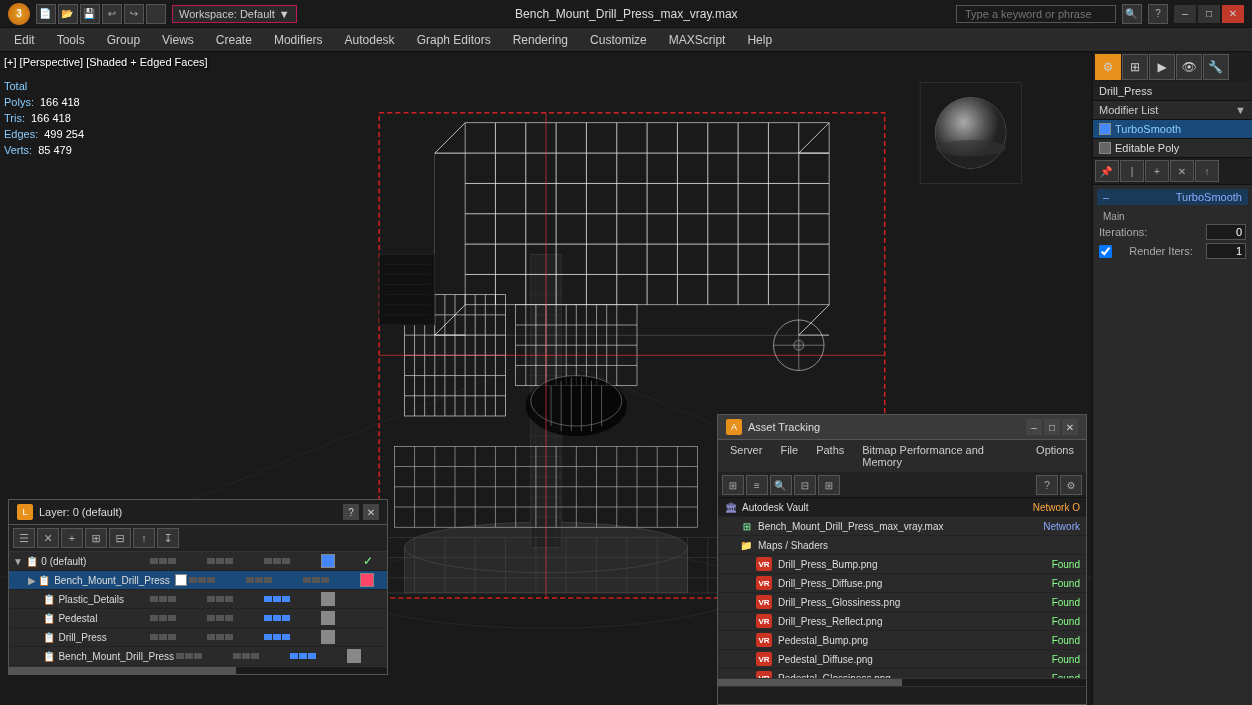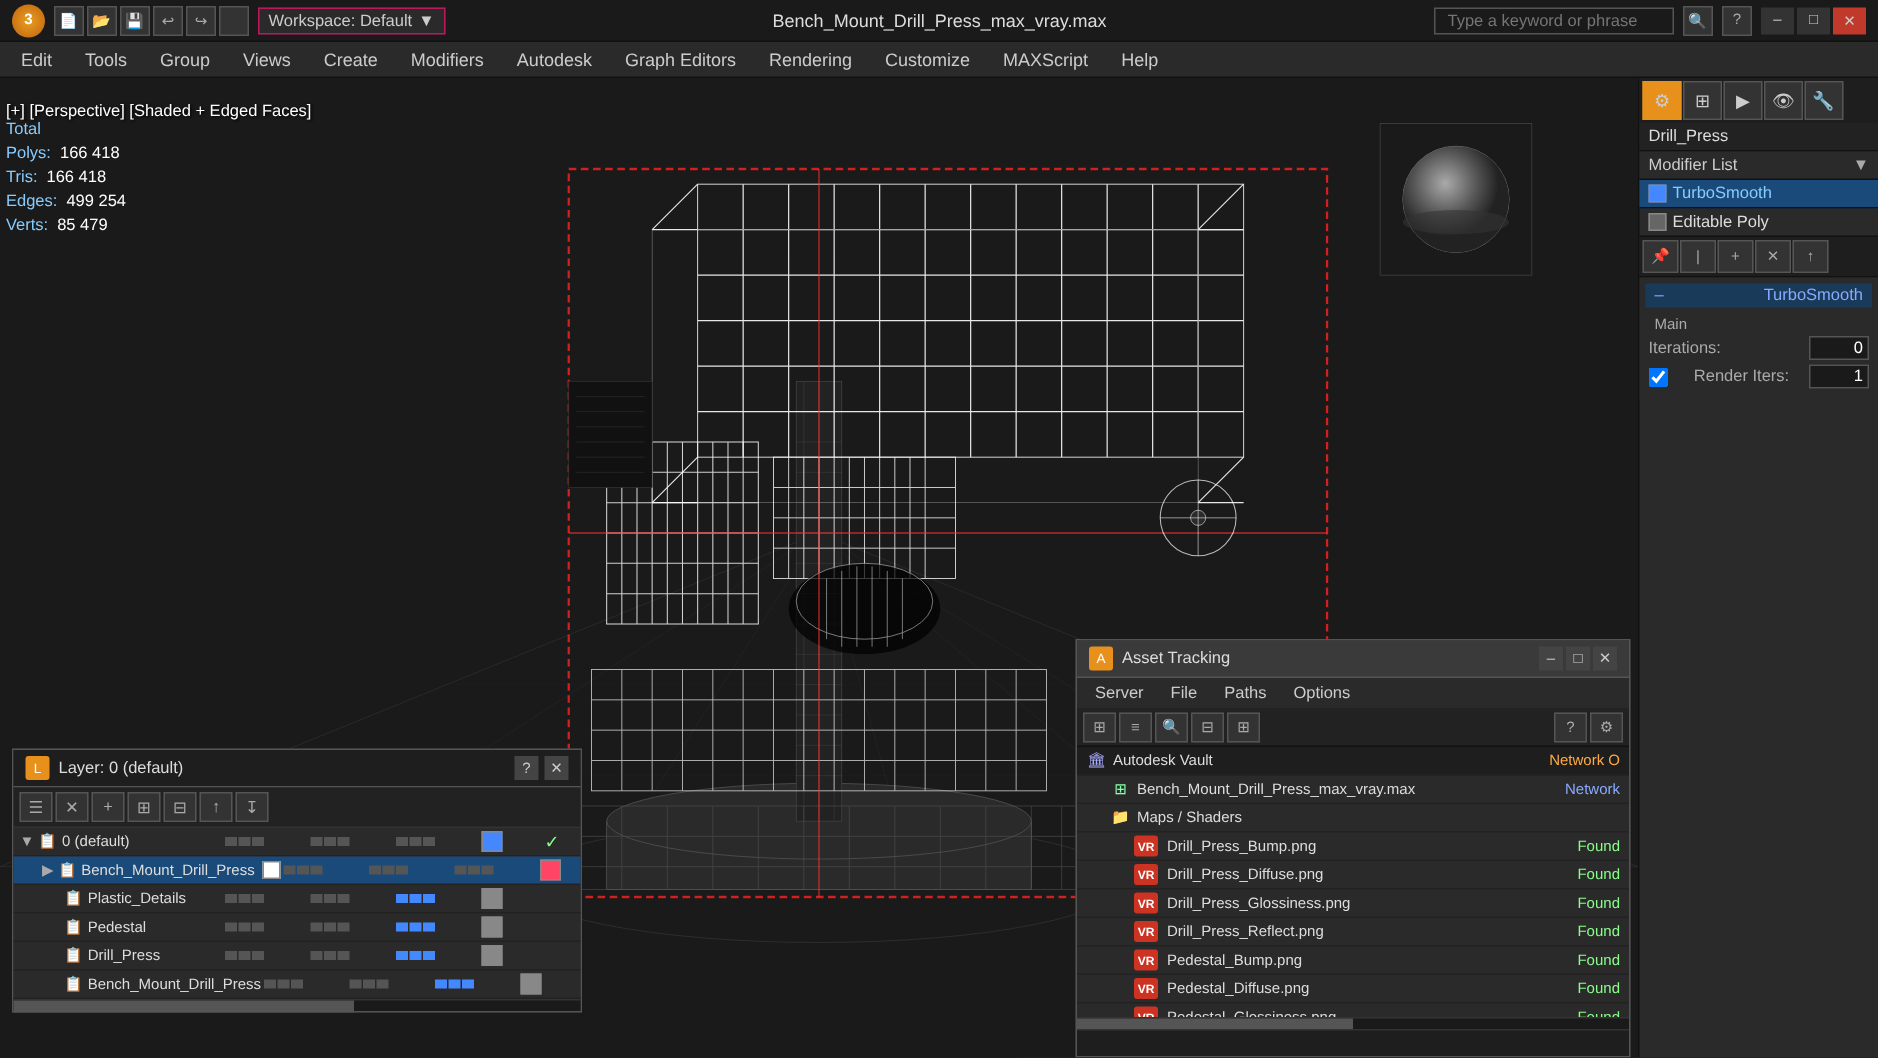--- a/index.html
+++ b/index.html
@@ -101,21 +101,21 @@
 
     
     .viewport {
       flex: 1;
       background: #1e1e1e;
       position: relative;
       overflow: hidden;
     }
     .viewport-header {
       position: absolute;
-      top: 16px; left: 4px;
+      top: 4px; left: 4px;
       color: #ffffff;
       font-size: 11px;
       z-index: 5;
       text-shadow: 1px 1px 2px #000;
     }
     .viewport-stats {
       position: absolute;
       top: 26px; left: 4px;
       color: #88ccff;
       font-size: 11px;
@@ -949,20 +949,21 @@
     <div style="display:flex;gap:2px;">
       <button class="panel-close-btn">–</button>
       <button class="panel-close-btn">□</button>
       <button class="panel-close-btn">✕</button>
     </div>
   </div>
   <div class="asset-menu-bar">
     <span class="asset-menu-item">Server</span>
     <span class="asset-menu-item">File</span>
     <span class="asset-menu-item">Paths</span>
+    <span class="asset-menu-item">Bitmap Performance and Memory</span>
     <span class="asset-menu-item">Options</span>
   </div>
   <div class="asset-toolbar">
     <div class="asset-tool-group">
       <div class="asset-tool">⊞</div>
       <div class="asset-tool">≡</div>
       <div class="asset-tool">🔍</div>
       <div class="asset-tool">⊟</div>
       <div class="asset-tool">⊞</div>
     </div>

